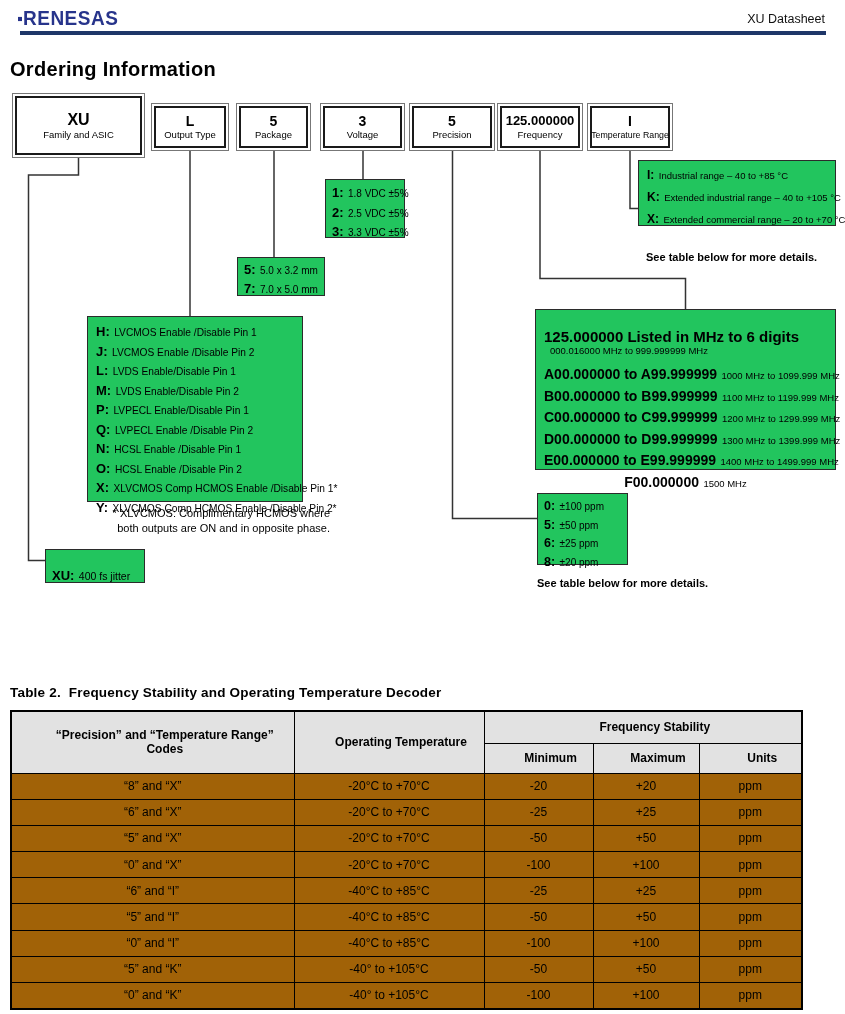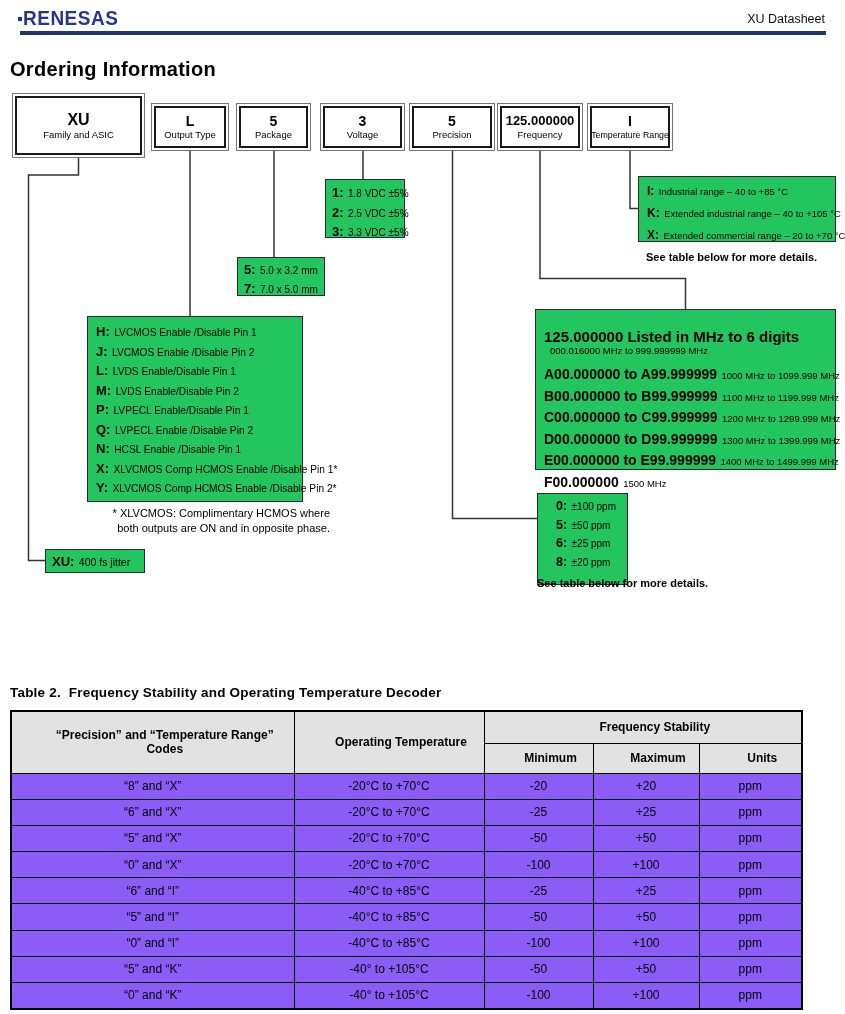--- a/index.html
+++ b/index.html
@@ -48,59 +48,59 @@
   .voltage-detail .opt-text { font-size:10px; }
 
   .package-detail { left:237px; top:257px; width:88px; height:39px; padding:2px 6px; }
   .package-detail .opt-line { line-height:17px; }
   .package-detail .opt-text { font-size:10px; }
 
   .output-detail { left:87px; top:316px; width:216px; height:186px; padding:5px 8px; }
   .output-detail .opt-line { line-height:17.5px; }
   .output-detail .opt-text { font-size:10.2px; }
 
-  .temp-detail { left:638px; top:176px; width:198px; height:66px; padding:3px 8px; }
+  .temp-detail { left:638px; top:160px; width:198px; height:66px; padding:3px 8px; }
   .temp-detail .opt-line { line-height:20px; }
   .temp-detail .opt-code { font-size:12px; }
   .temp-detail .opt-text { font-size:9.5px; }
 
-  .precision-detail { left:537px; top:493px; width:91px; height:92px; padding:3px 18px; }
+  .precision-detail { left:537px; top:493px; width:91px; height:72px; padding:3px 6px; }
   .precision-detail .opt-line { line-height:16.5px; }
   .precision-detail .opt-code { font-size:12.5px; }
   .precision-detail .opt-text { font-size:10px; }
 
   .freq-detail { left:535px; top:309px; width:301px; height:161px; padding:18px 8px; }
   .freq-title { font-size:15px; font-weight:bold; line-height:17px; white-space:nowrap; }
   .freq-subtitle { font-size:9.5px; margin-left:6px; line-height:12px; }
-  .freq-ranges { margin-top:7px; }
+  .freq-ranges { margin-top:7px;text-align:center; }
   .freq-ranges .opt-line { line-height:19.5px; }
   .freq-ranges .opt-code { font-size:14px; }
   .freq-ranges .opt-text { font-size:9.5px; }
 
   .note { position:absolute; font-size:11px; font-weight:bold; white-space:nowrap; }
   .temp-note { left:646px; top:251px; }
   .precision-note { left:537px; top:577px; }
 
   .footnote { position:absolute; left:90px; top:506px; width:240px; font-size:11px; line-height:15px;text-align:right; }
 
-  .jitter-box { left:45px; top:549px; width:100px; height:24px; padding:2px 6px; white-space:nowrap; }
+  .jitter-box { left:45px; top:549px; width:100px; height:24px; padding:16px 6px; white-space:nowrap; }
   .jitter-box .opt-text { font-size:10.5px; }
 
   
   .table-title { position:absolute; left:10px; top:685px; font-size:13.5px; font-weight:bold;
                  white-space:pre-wrap; letter-spacing:.2px; }
   .decoder-table { position:absolute; left:10px; top:710px; border-collapse:collapse;
                    table-layout:fixed; width:791px; border:2px solid #000; }
   .decoder-table th, .decoder-table td { border:1px solid #000; text-align:center;
                    vertical-align:middle; font-size:12px; overflow:hidden; }
   .decoder-table thead th { background:#e2e2e2; font-weight:bold;padding-left:24px; }
   .decoder-table tr.h1 { height:32px; }
   .decoder-table tr.h2 { height:30px; }
   .decoder-table tbody tr { height:26.2px; }
-  .decoder-table td { font-weight:normal; background:#8b5cf6; }
+  .decoder-table td { font-weight:normal; background:#a16207; }
 </style>
 </head>
 <body>
 
 <div class="page">
 
   <div class="logo">RENESAS</div>
   <div class="doc-title">XU Datasheet</div>
   <div class="rule"></div>
 
@@ -241,20 +241,24 @@
       <div class="opt-line">
         <span class="opt-code">Q:</span>
         <span class="opt-text">LVPECL Enable /Disable Pin 2</span>
       </div>
 
       <div class="opt-line">
         <span class="opt-code">N:</span>
         <span class="opt-text">HCSL Enable /Disable Pin 1</span>
       </div>
 
+      <div class="opt-line">
+        <span class="opt-code">O:</span>
+        <span class="opt-text">HCSL Enable /Disable Pin 2</span>
+      </div>
 
       <div class="opt-line">
         <span class="opt-code">X:</span>
         <span class="opt-text">XLVCMOS Comp HCMOS Enable /Disable Pin 1*</span>
       </div>
 
       <div class="opt-line">
         <span class="opt-code">Y:</span>
         <span class="opt-text">XLVCMOS Comp HCMOS Enable /Disable Pin 2*</span>
       </div>

